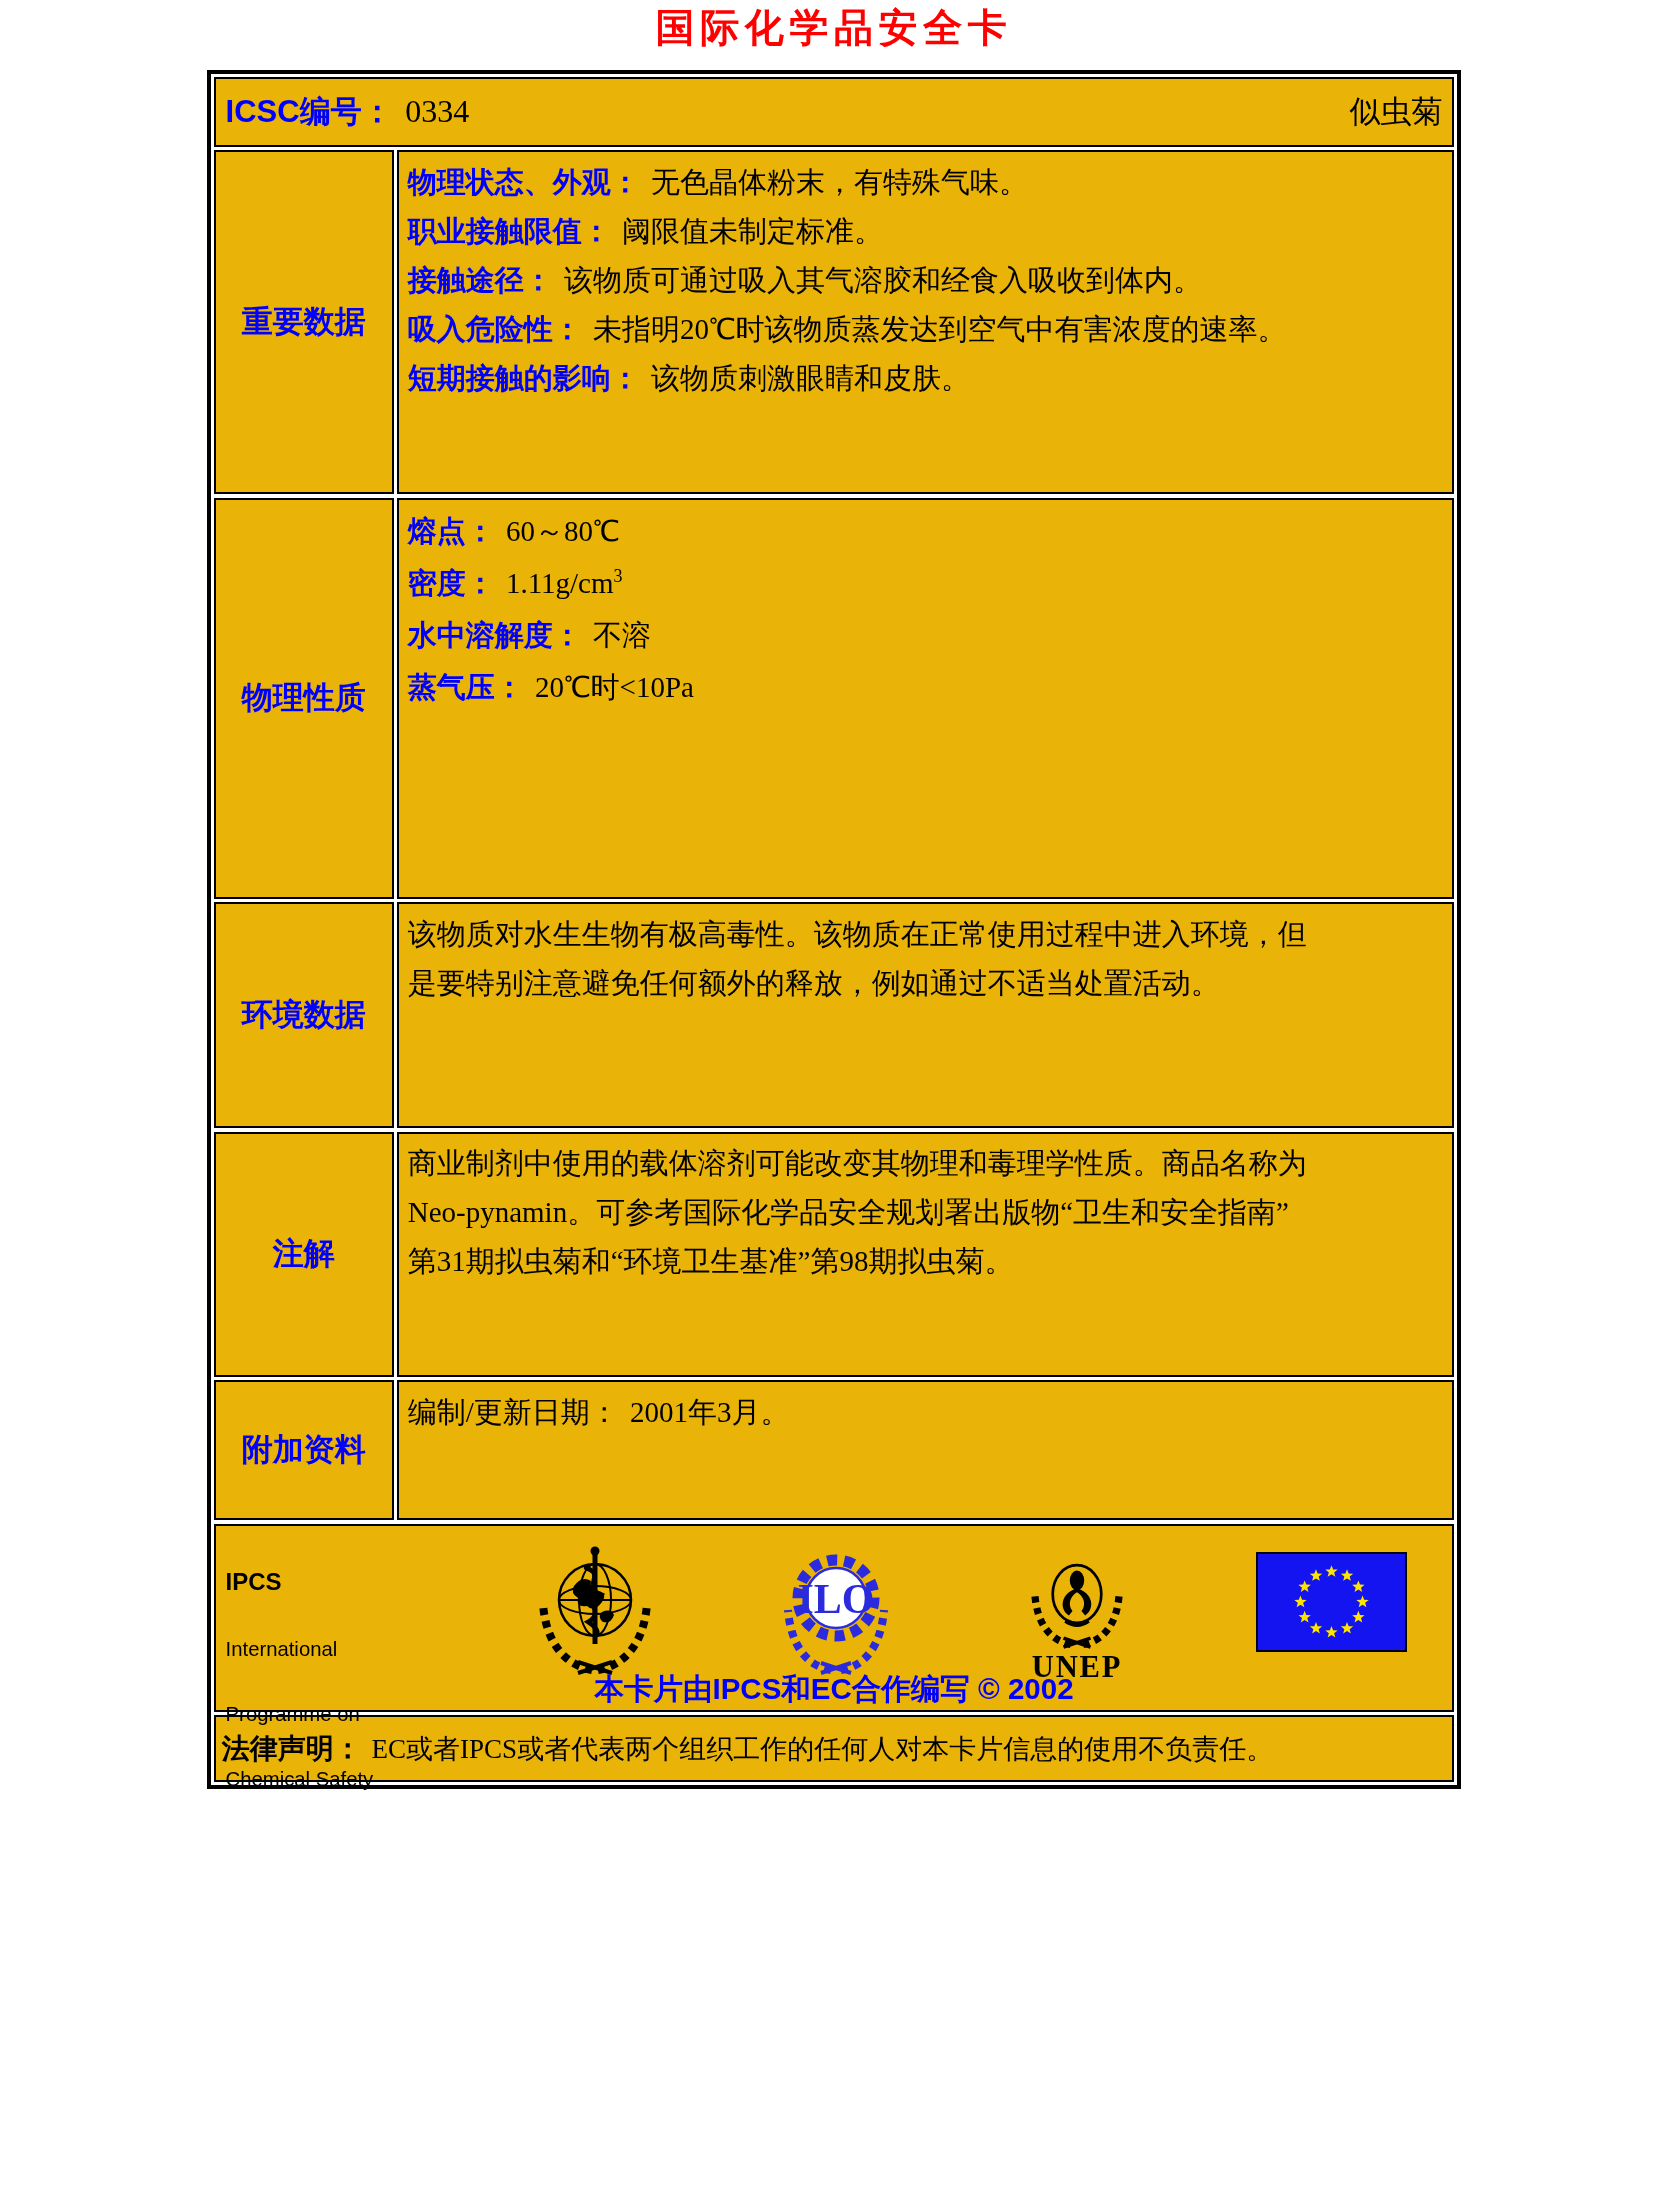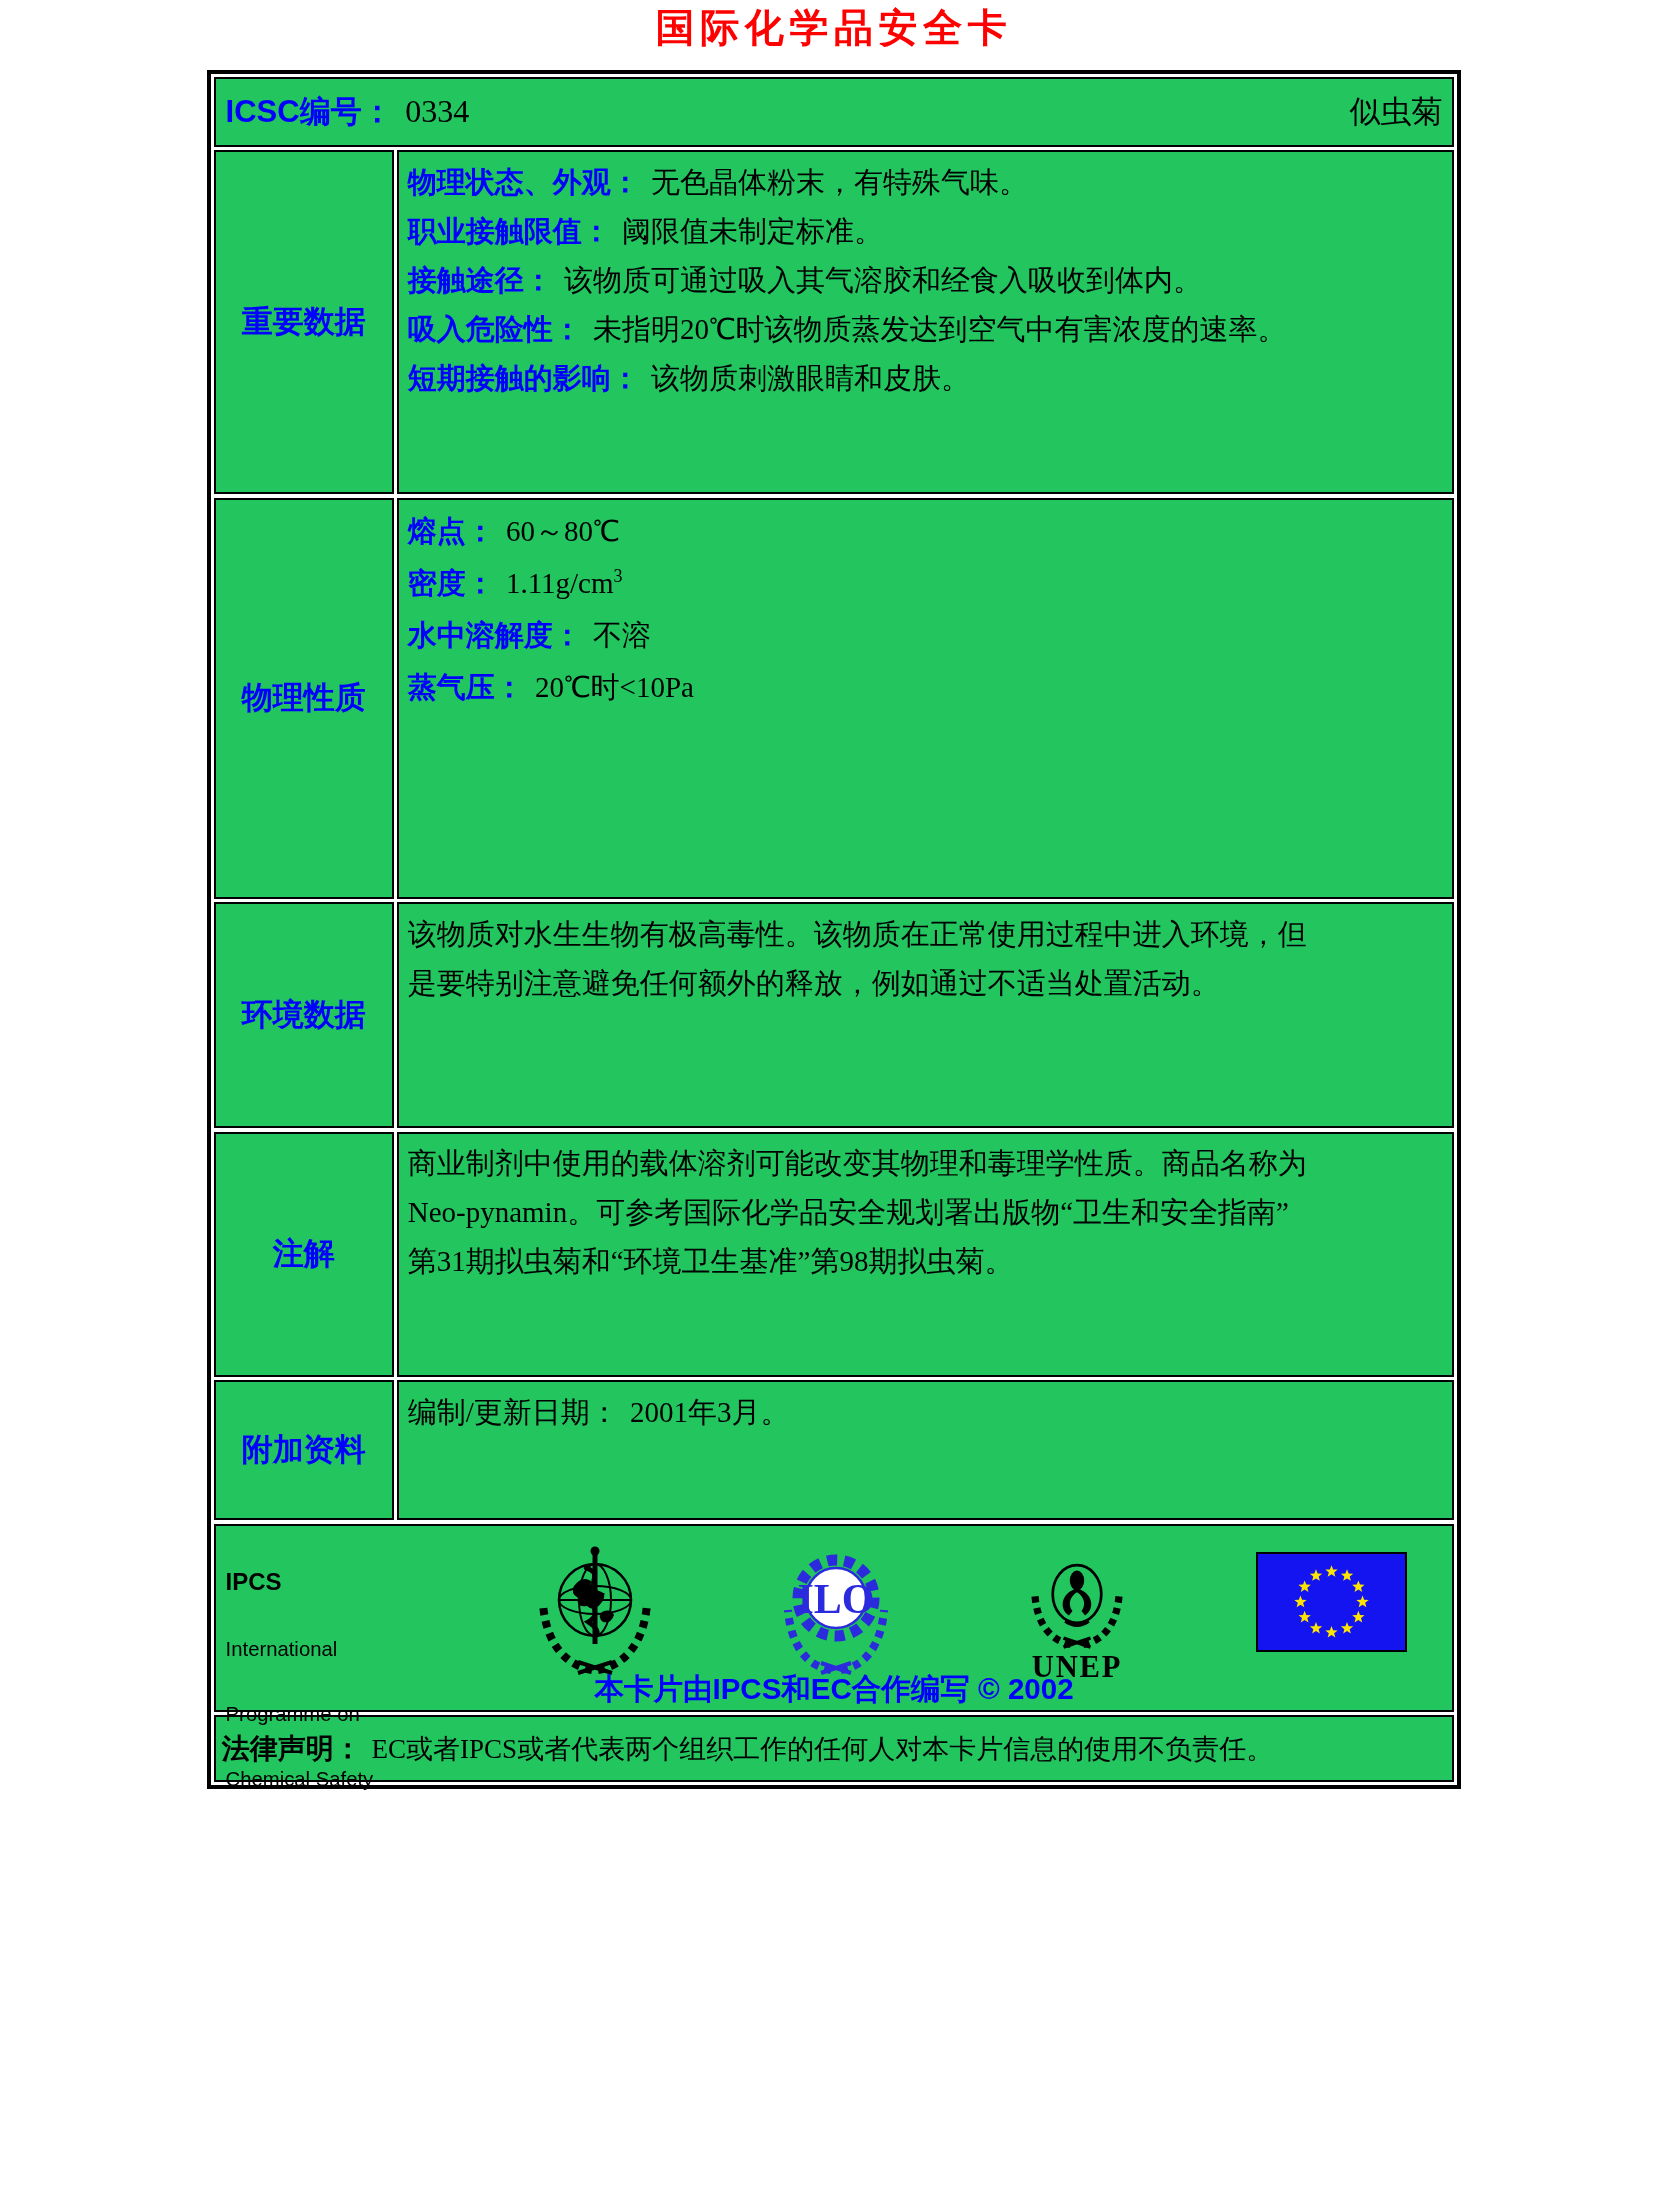--- a/index.html
+++ b/index.html
@@ -11,21 +11,21 @@
     position:absolute;top:1.4px;left:207px;width:1254px;
     text-align:center;font-size:39px;font-weight:bold;color:#FF0000;
     font-family:"Liberation Serif", serif;letter-spacing:5.6px;
   }
   .card{
     position:absolute;top:70px;left:207px;width:1254px;
     border:4.9px solid #000;padding:2.8px;box-sizing:border-box;
     display:flex;flex-direction:column;gap:3.5px;background:#fff;
   }
   .row{display:flex;gap:3.5px;}
-  .cell{border:2.1px solid #000;box-sizing:border-box;background:#22c55e;}
+  .cell{border:2.1px solid #000;box-sizing:border-box;background:#eab308;}
   .label-cell{
     flex:0 0 180px;display:flex;align-items:center;justify-content:center;
   }
   .section-label{
     color:#0000FF;font-family:"Liberation Sans", sans-serif;
     font-weight:bold;font-size:31px;white-space:nowrap;
   }
   .content-cell{flex:1;padding:5.6px 8.4px;}
   
   .h-header{height:70px;}

